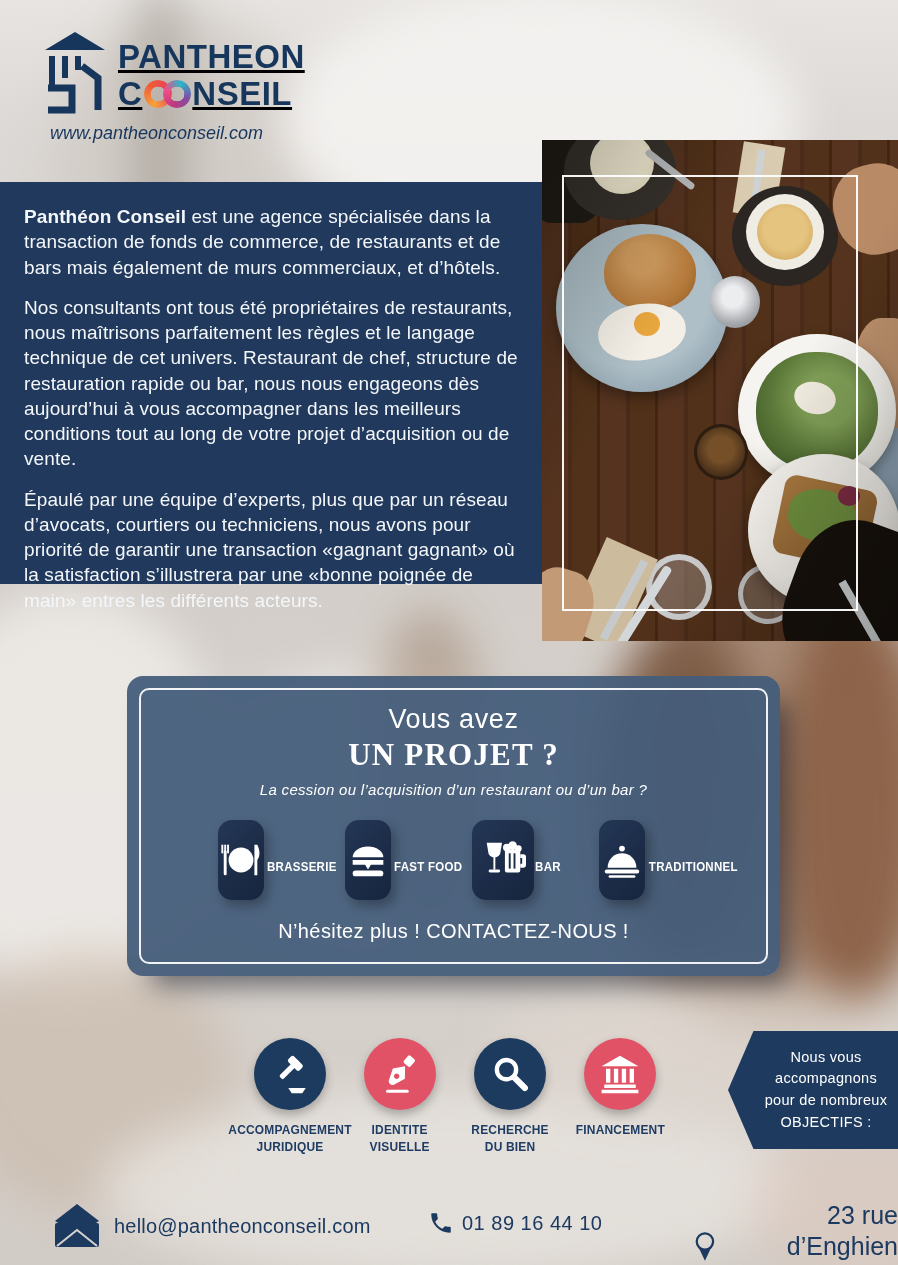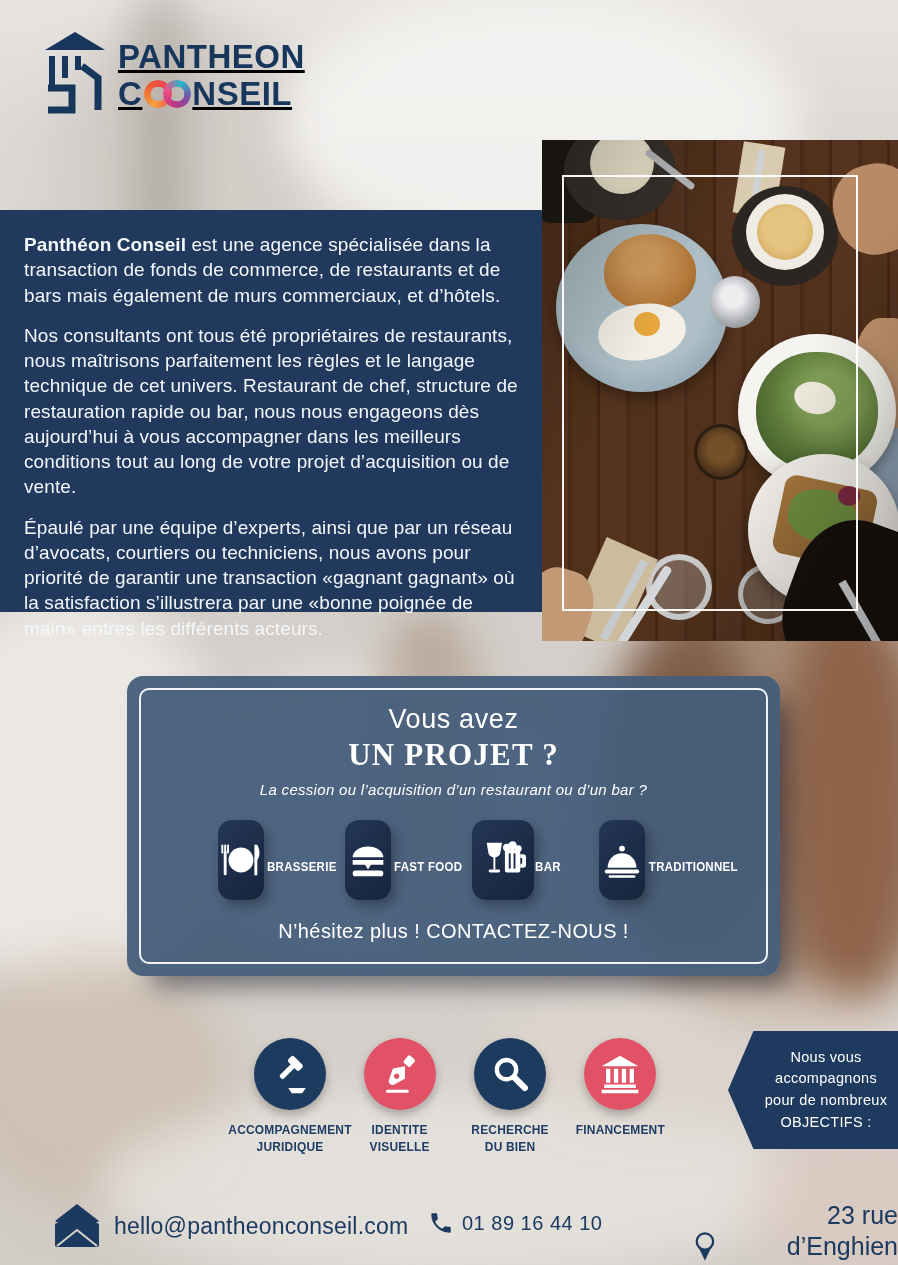--- a/index.html
+++ b/index.html
@@ -34,21 +34,21 @@
   .logo-line1 { font-size:33px; font-weight:800; color:#16365c; letter-spacing:.5px; }
   .logo-line2 { font-size:33px; font-weight:800; color:#16365c; letter-spacing:.5px; display:flex; align-items:center; margin-top:4px; }
   .ring { width:28px; height:28px; border-radius:50%; display:inline-block; }
   .ring-l { background:conic-gradient(from 200deg,#f6a13b,#ef5a36,#e83e63,#f6a13b);
             -webkit-mask:radial-gradient(closest-side,transparent 52%,#000 54%); mask:radial-gradient(closest-side,transparent 52%,#000 54%); margin-left:2px;}
   .ring-r { background:conic-gradient(from 20deg,#2ab7ca,#7b4fa6,#c2387f,#ee4f8a,#2ab7ca);
             -webkit-mask:radial-gradient(closest-side,transparent 52%,#000 54%); mask:radial-gradient(closest-side,transparent 52%,#000 54%); margin-left:-9px; margin-right:1px;}
   .logo-url { font-size:18px; font-style:italic; color:#16365c; margin-top:9px; margin-left:12px; font-weight:500; }
 
   
-  .intro-box { position:absolute; left:0; top:210px; width:542px; height:402px;
+  .intro-box { position:absolute; left:0; top:182px; width:542px; height:402px;
     background:#20395c; color:#f4f7fa; padding:22px 24px 0 24px; }
   .intro-box p { font-size:19px; line-height:1.33; margin-bottom:15px; letter-spacing:.1px; }
   .intro-box b { font-weight:700; }
 
   
   .photo { position:absolute; left:542px; top:140px; width:356px; height:501px; overflow:hidden;
     background:repeating-linear-gradient(90deg,#55331f 0 26px,#4a2b19 26px 30px,#513119 30px 55px,#432513 55px 58px); }
   .photo::after { content:""; position:absolute; inset:0;
     background:linear-gradient(120deg,rgba(0,0,0,.28),rgba(0,0,0,0) 35%,rgba(0,0,0,0) 60%,rgba(0,0,0,.3) 100%); }
   .photo div { position:absolute; }
@@ -126,21 +126,21 @@
   .obj-banner { position:absolute; left:728px; top:1031px; width:170px; height:118px; background:#1e3a5e;
     clip-path:polygon(0 50%,15% 0,100% 0,100% 100%,15% 100%);
     display:flex; align-items:center; justify-content:center; padding-left:26px; }
   .obj-banner-text { color:#fff; font-size:14.5px; font-weight:500; text-align:center; line-height:1.5;
     letter-spacing:.3px; white-space:pre-line; }
 
   
   .footer { position:absolute; left:0; top:1192px; width:898px; height:73px; }
   .f-item { position:absolute; display:flex; align-items:center; color:#1c3a60; }
   .f-email { left:52px; top:12px; }
-  .f-email span { font-size:23px; font-weight:500; margin-left:12px; letter-spacing:.2px; }
+  .f-email span { font-size:20px; font-weight:500; margin-left:12px; letter-spacing:.2px; }
   .f-phone { left:428px; top:18px; }
   .f-phone span { font-size:20px; font-weight:500; margin-left:8px; letter-spacing:.5px; }
   .f-addr { left:694px; top:8px; }
   .f-addr-text { margin-left:10px; font-size:25px; font-weight:400; text-align:right; line-height:1.25; }
   svg { display:block; }
 </style>
 </head>
 <body>
 
 <div class="page">
@@ -176,26 +176,27 @@
       <div class="logo-text">
         <div class="logo-line1">PANTHEON</div>
         <div class="logo-line2">
           <span>C</span>
             <span class="ring ring-l"></span>
             <span class="ring ring-r"></span>
             <span>NSEIL</span>
         </div>
       </div>
     </div>
+    <div class="logo-url">www.pantheonconseil.com</div>
   </div>
 
   <div class="intro-box">
     <p><b>Panthéon Conseil</b><span> est une agence spécialisée dans la transaction de fonds de commerce, de restaurants et de bars mais également de murs commerciaux, et d’hôtels.</span></p>
     <p>Nos consultants ont tous été propriétaires de restaurants, nous maîtrisons parfaitement les règles et le langage technique de cet univers. Restaurant de chef, structure de restauration rapide ou bar, nous nous engageons dès aujourd’hui à vous accompagner dans les meilleurs conditions tout au long de votre projet d’acquisition ou de vente.</p>
-    <p>Épaulé par une équipe d’experts, ainsi que par un réseau d’avocats, courtiers ou techniciens, nous avons pour priorité de garantir une transaction «gagnant gagnant» où la satisfaction s’illustrera par une «bonne poignée de main» entres les différents acteurs.</p>
+    <p>Épaulé par une équipe d’experts, plus que par un réseau d’avocats, courtiers ou techniciens, nous avons pour priorité de garantir une transaction «gagnant gagnant» où la satisfaction s’illustrera par une «bonne poignée de main» entres les différents acteurs.</p>
   </div>
 
   <div class="photo">
     <div class="ph-dark-tl"></div>
     <div class="ph-saucer1"></div>
     <div class="ph-cup1"></div>
     <div class="ph-spoon1"></div>
     <div class="ph-napkin-tr"></div>
     <div class="ph-fork-tr"></div>
     <div class="ph-hand-tr"></div>

